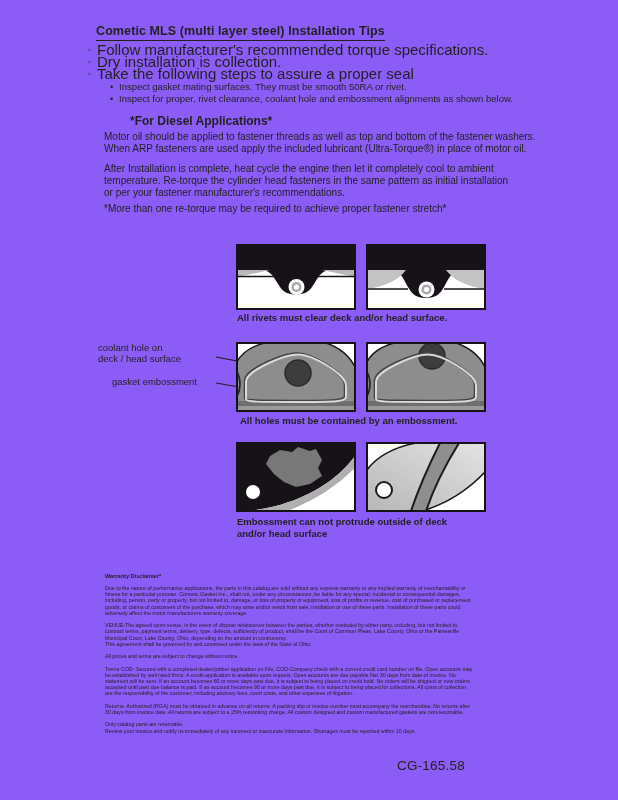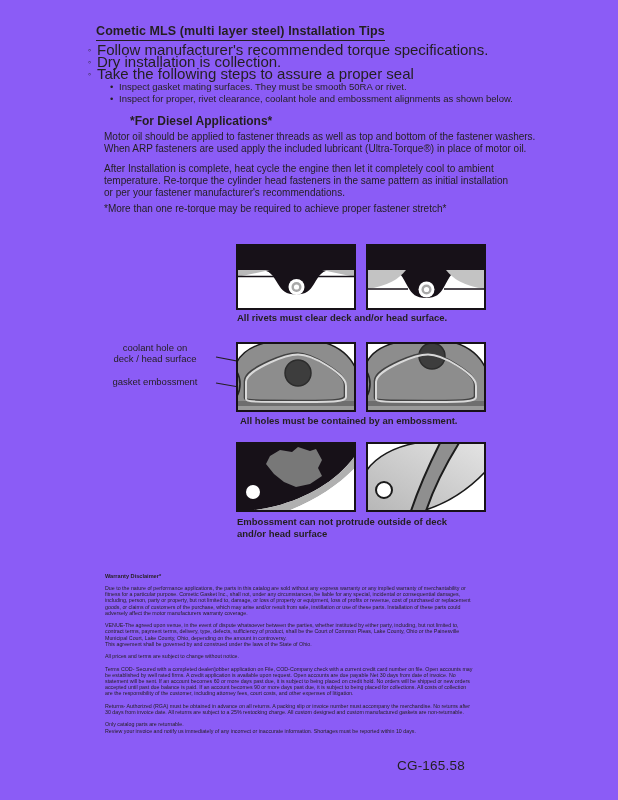--- a/index.html
+++ b/index.html
@@ -20,21 +20,21 @@
   .para{left:104px;font-size:10px;line-height:12.2px;white-space:pre-line;}
   #para1{top:131px;}
   #para2{top:163px;}
   #note{top:203px;text-align:center;}
 
   .dlabel{width:120px;text-align:center;font-size:13.5px;font-weight:bold;letter-spacing:.2px;margin-top:36px;}
   .dbox{width:120px;}
   .dbox svg{display:block;}
   .caption{font-size:9.5px;font-weight:bold;white-space:pre-line;line-height:11.5px;}
 
-  .sidelabel{width:114px;text-align:center;font-size:9.5px;line-height:10.5px;white-space:pre-line;}
+  .sidelabel{width:114px;text-align:left;font-size:9.5px;line-height:10.5px;white-space:pre-line;}
 
   .legal{left:105px;top:573px;width:414px;}
   .legal-h{font-size:5.6px;font-weight:bold;margin:0 0 6px 0;}
   .legal-p{font-size:5.3px;line-height:6.2px;margin:0 0 6.2px 0;white-space:pre-line;}
 
   .code{left:397px;top:758px;font-size:13.5px;letter-spacing:.2px;}
 </style>
 </head>
 <body>
 
@@ -91,21 +91,21 @@
       <rect x="1" y="1" width="118" height="64" fill="none" stroke="#171118" stroke-width="2"></rect>
     </svg>
   </div>
   <div class="abs caption" style="left:237px;top:312px">All rivets must clear deck and/or head surface.</div>
 
   <div class="abs dlabel" style="left:236px;top:327px">RIGHT</div>
   <div class="abs dlabel" style="left:366px;top:327px">WRONG</div>
 
   <div class="abs sidelabel" style="left:98px;top:343px">coolant hole on
 deck / head surface</div>
-  <div class="abs sidelabel" style="left:98px;top:377px">gasket embossment</div>
+  <div class="abs sidelabel" style="left:112px;top:377px">gasket embossment</div>
   <svg class="abs" style="left:100px;top:330px" width="280" height="90">
     <line x1="116" y1="27" x2="190" y2="41" stroke="#231f20" stroke-width="1.1"></line>
     <line x1="116" y1="53" x2="162" y2="61" stroke="#231f20" stroke-width="1.1"></line>
   </svg>
 
   <div class="abs dbox" style="left:236px;top:342px">
     <svg width="120" height="70" viewBox="0 0 120 70">
       <rect x="1" y="1" width="118" height="68" fill="#8d8d8d"></rect>
       <rect x="1" y="59" width="118" height="5" fill="#6e6e6e"></rect>
       <rect x="1" y="64" width="118" height="5" fill="#9a9a9a"></rect>

